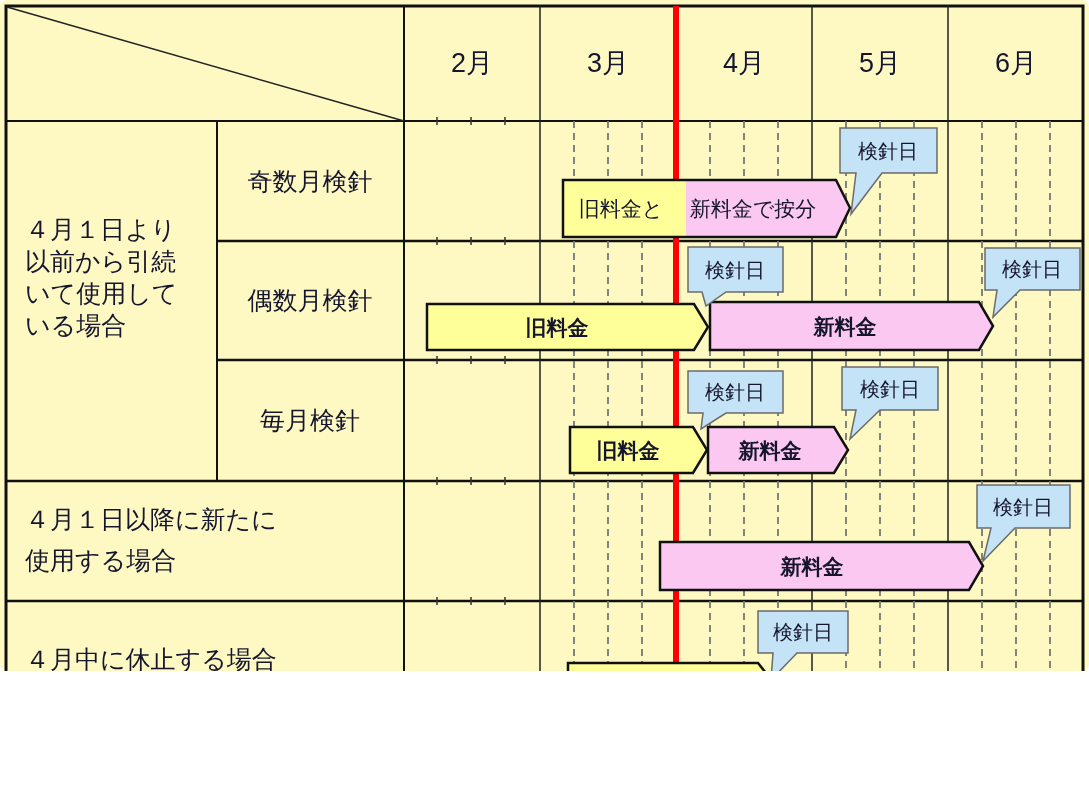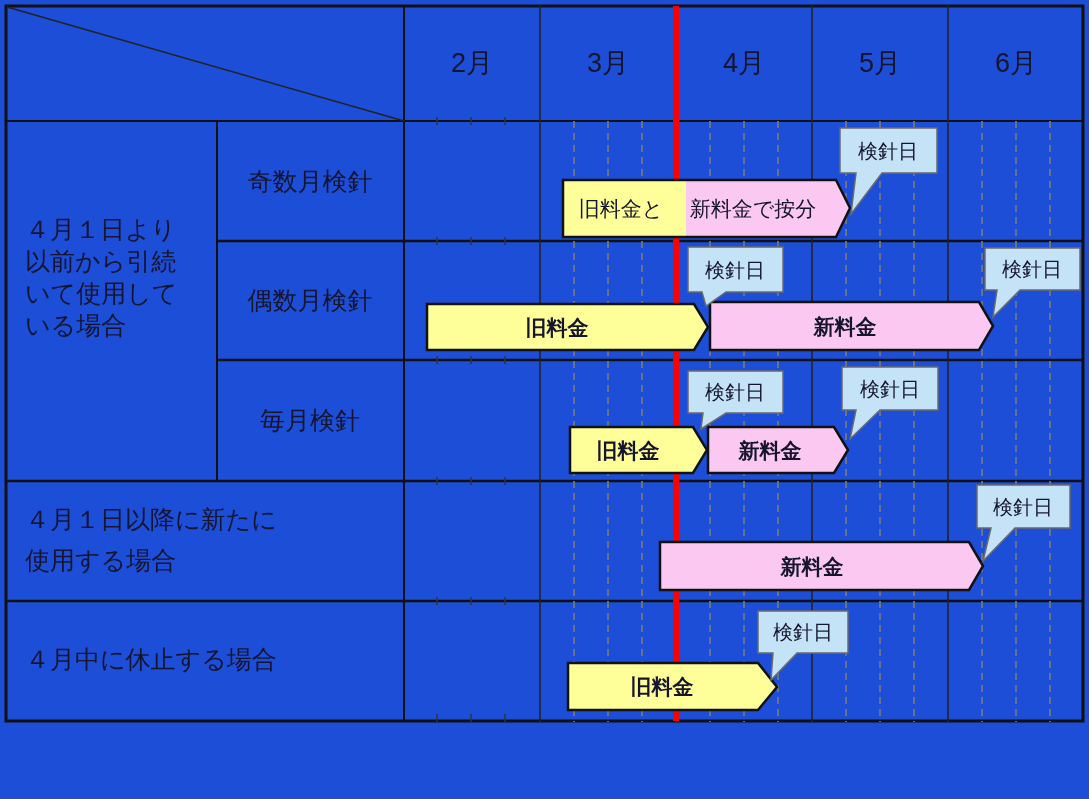--- a/index.html
+++ b/index.html
@@ -1,17 +1,17 @@
 <!DOCTYPE html>
 <html><head>
 <meta charset="utf-8">
 <style>
   html,body{margin:0;padding:0;background:#ffffff;}
-  .stage{position:relative;width:1089px;height:799px;background:#1d4ed8;
-         font-family:"Liberation Sans","DejaVu Sans",sans-serif;}
+  .stage{position:relative;width:1089px;height:671px;background:#fef9c3;
+         font-family:"Liberation Sans","DejaVu Sans",sans-serif;border-radius:7px;}
   svg{position:absolute;left:0;top:0;}
   text{fill:#15152e;font-family:"Liberation Sans","DejaVu Sans",sans-serif;}
   .month-label{font-size:27px;}
   .row-label{font-size:25px;}
   .bar-label{font-size:21px;font-weight:bold;}
   .bar-label-reg{font-size:21px;}
   .callout-label{font-size:20px;}
   .grid-major{stroke:#111;stroke-width:2.5;fill:none;}
   .grid-line{stroke:#111;stroke-width:2;}
   .grid-thin{stroke:#222;stroke-width:1.5;}

